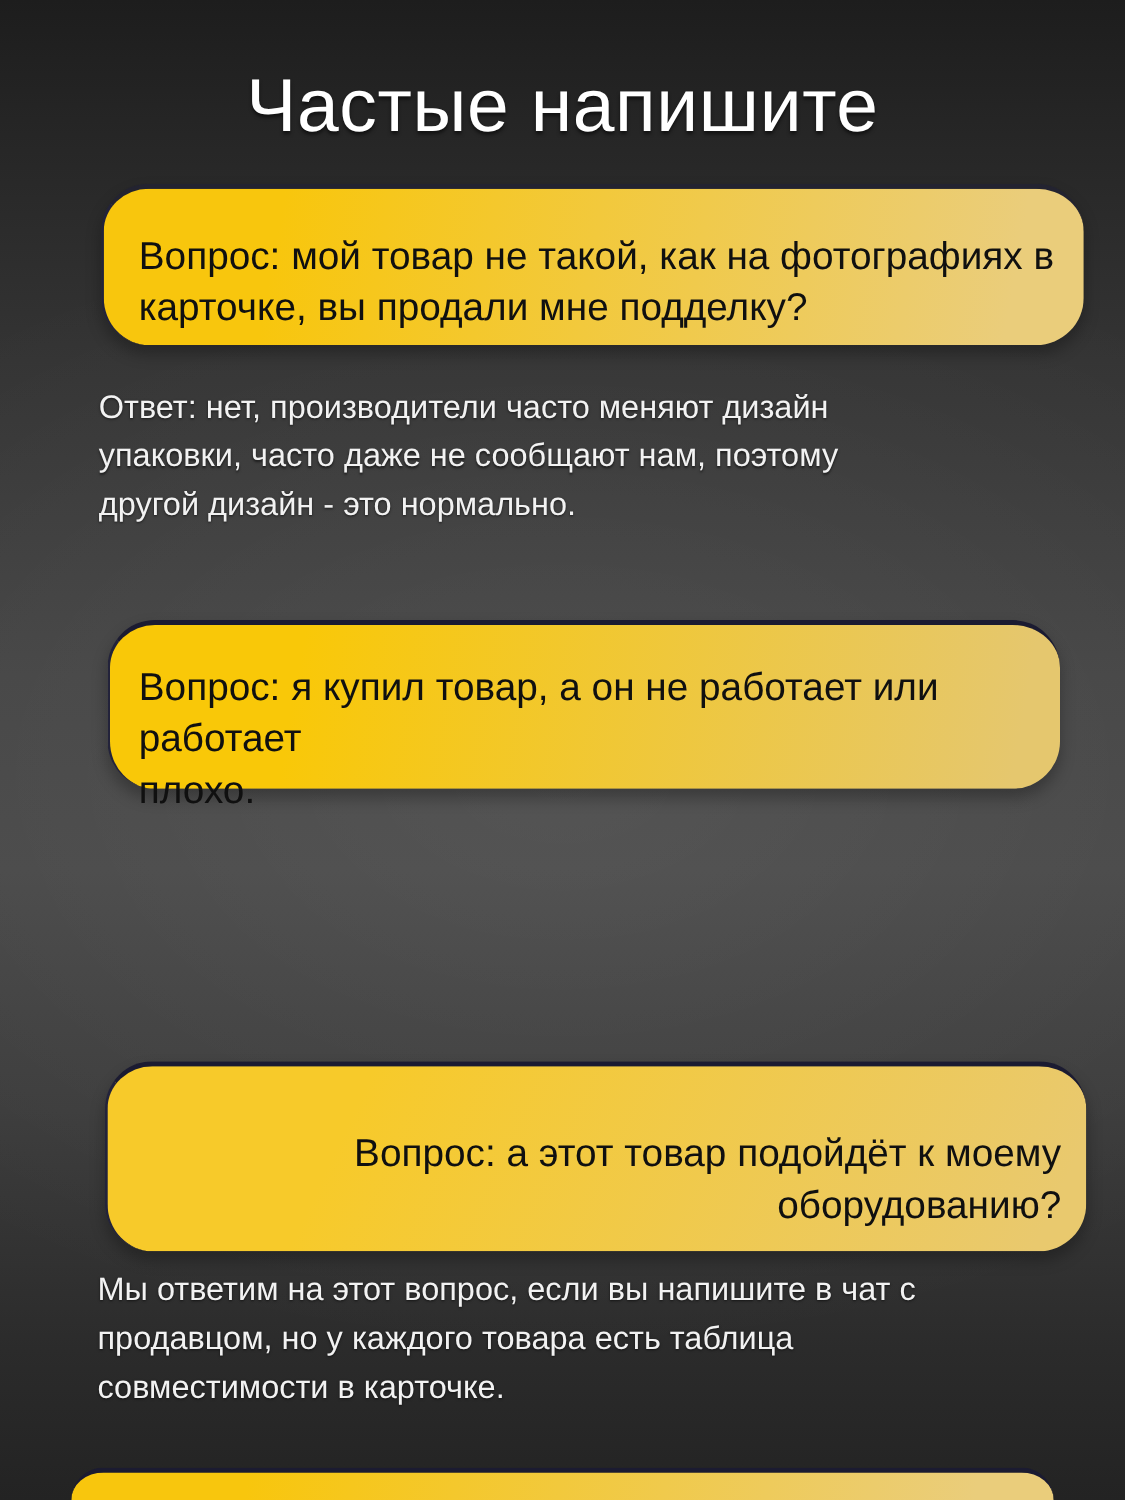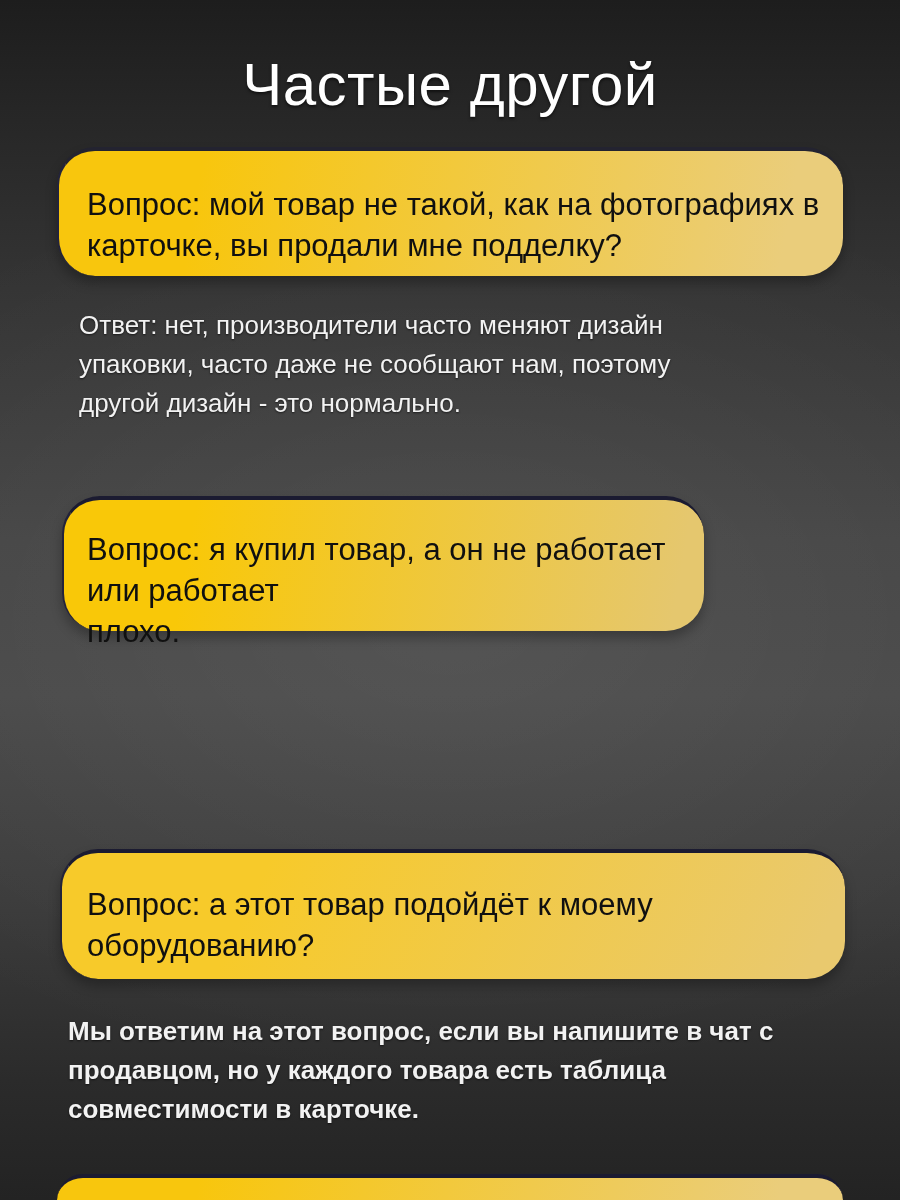--- a/index.html
+++ b/index.html
@@ -42,55 +42,56 @@
     box-sizing: border-box;
     border-radius: 38px;
     background: linear-gradient(100deg, #f8c60d 18%, #eacd7b 92%);
     border-top: 4px solid #1b1b31;
     border-left: 2px solid #23233a;
     box-shadow: 0 7px 12px rgba(0,0,0,0.28);
     color: #101010;
     font-size: 31px;
     line-height: 41px;
     white-space: pre-line;
+    margin-left: 24px;
   }
   .bubble-1 { left: 57px;  top: 147px;  width: 786px; height: 129px; padding: 33px 20px 0 28px; border-top-color: #232330; }
-  .bubble-2 { left: 62px;  top: 496px;  width: 642px; height: 135px; padding: 29px 32px 0 23px;
+  .bubble-2 { left: 62px;  top: 496px;  width: 762px; height: 135px; padding: 29px 32px 0 23px;
               background: linear-gradient(100deg, #f9c808 20%, #e5c76e 95%); }
-  .bubble-3 { left: 60px;  top: 849px;  width: 785px; height: 130px; padding: 31px 20px 0 25px;
-              background: linear-gradient(115deg, #f7ca2a 25%, #e9c96e 95%); }
+  .bubble-3 { left: 60px;  top: 849px;  width: 785px; height: 152px; padding: 49px 20px 0 25px;
+              background: linear-gradient(115deg, #f7ca2a 25%, #e9c96e 95%); text-align: right; }
   .answer {
     position: absolute;
     color: #f2f2f2;
     font-size: 26px;
     line-height: 39px;
     white-space: pre-line;
     text-shadow: 0 1px 2px rgba(0,0,0,0.6);
   }
   .answer-1 { left: 79px; top: 306px; line-height: 39px; }
   .answer-2 { left: 75px; top: 645px; line-height: 40px; }
-  .answer-3 { left: 68px; top: 1012px; line-height: 39px; font-weight: bold; }
+  .answer-3 { left: 78px; top: 1012px; line-height: 39px; }
   .bubble-partial {
     position: absolute;
     left: 57px;
     top: 1174px;
     width: 786px;
     height: 26px;
     box-sizing: border-box;
     border-radius: 28px 28px 0 0;
     background: linear-gradient(100deg, #f8c60d 18%, #eacd7b 92%);
     border-top: 4px solid #1b1b31;
   }
 </style>
 </head>
 <body>
 
 <div class="canvas">
 
-  <div class="page-title">Частые другой</div>
+  <div class="page-title">Частые напишите</div>
 
   <div class="bubble bubble-1">Вопрос: мой товар не такой, как на фотографиях в
 карточке, вы продали мне подделку?</div>
 
   <div class="answer answer-1">Ответ: нет, производители часто меняют дизайн
 упаковки, часто даже не сообщают нам, поэтому
 другой дизайн - это нормально.</div>
 
   <div class="bubble bubble-2">Вопрос: я купил  товар, а он не работает или работает
 плохо.</div>

